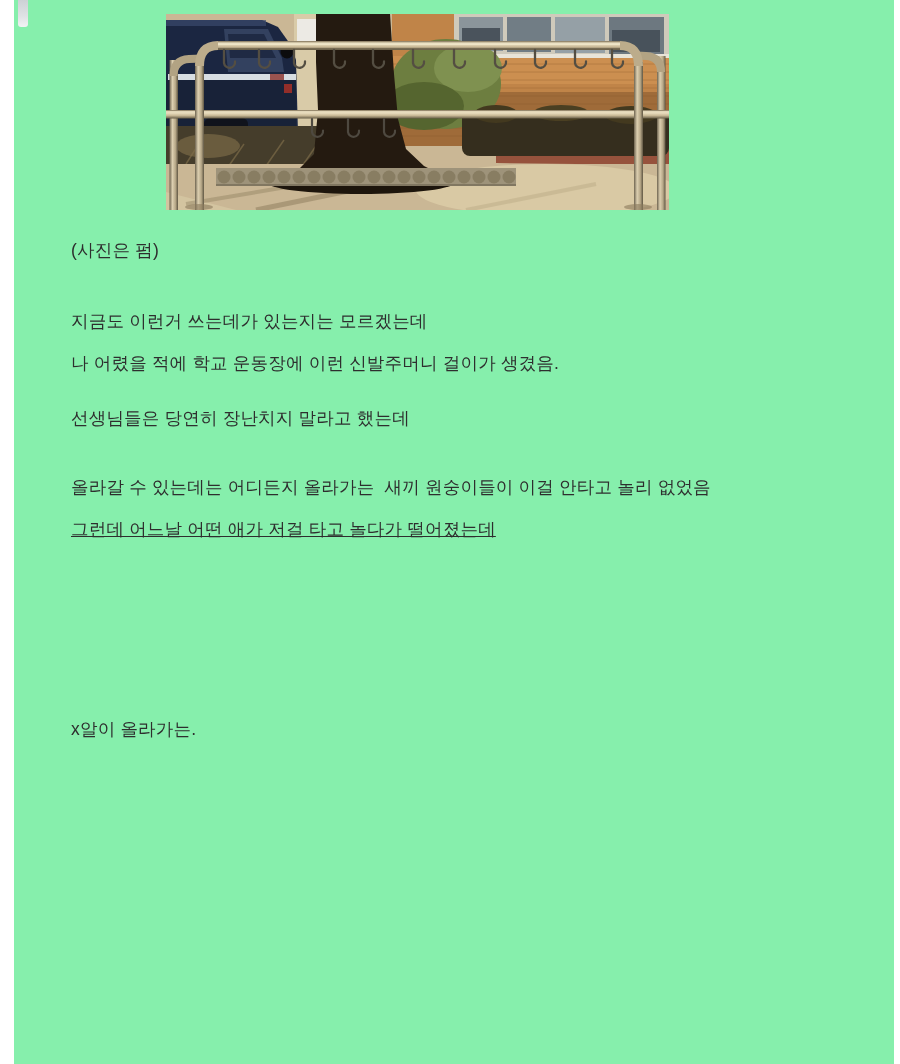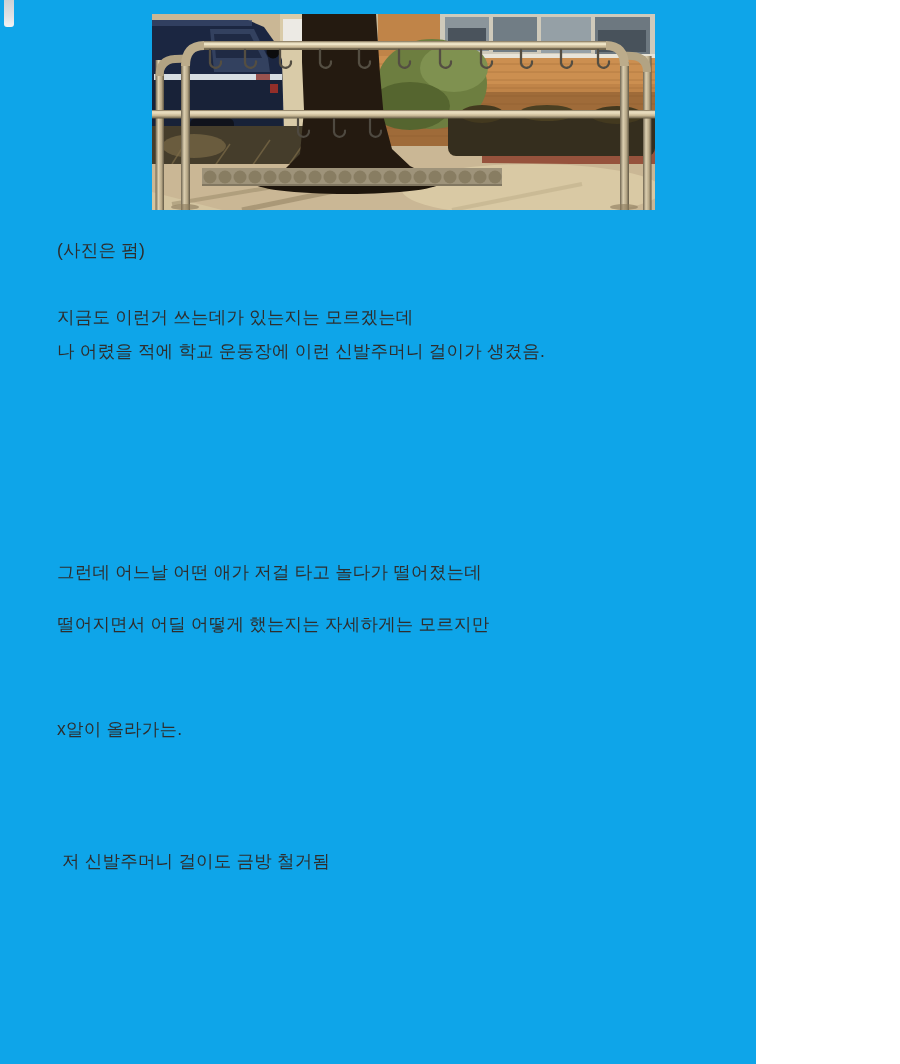--- a/index.html
+++ b/index.html
@@ -3,21 +3,21 @@
 <meta charset="utf-8">
 <style>
   * { margin: 0; padding: 0; box-sizing: border-box; }
   html, body {
     width: 900px; height: 1064px;
     background: #ffffff;
     font-family: "Liberation Sans", "DejaVu Sans", sans-serif;
     overflow: hidden;
     position: relative;
   }
-  .page { position: relative; width: 756px; height: 1064px; background:#0ea5e9; }
+  .page { position: relative; width: 880px; height: 1064px; background:#86efac;margin-left:14px; }
 
   .ui-fragment {
     position: absolute; left: 4px; top: 0; width: 10px; height: 27px;
     background: linear-gradient(180deg, #ccd1d5 0%, #dfe2e5 60%, #f2f3f4 100%);
     border-radius: 0 0 3px 3px;
   }
 
   .post-photo {
     position: absolute; left: 152px; top: 14px;
     width: 503px; height: 196px;
@@ -27,27 +27,27 @@
   .post-photo svg { display: block; }
 
   .para {
     position: absolute; left: 57px;
     color: #2e2e2e;
     font-size: 17.5px;
     line-height: 24px;
     white-space: pre-wrap;
     letter-spacing: 0.2px;
   }
-  .para.two-line { line-height: 34px; }
+  .para.two-line { line-height: 42px; }
 
   .p0 { top: 238px; }
   .p1 { top: 300px; }
   .p2 { top: 406px; }
   .p3 { top: 475px; }
-  .p4 { top: 560px; }
+  .p4 { top: 517px; text-decoration: underline; }
   .p5 { top: 612px; }
   .p6 { top: 717px; }
   .p7 { top: 783px; }
   .p8 { top: 849px; }
 </style>
 </head>
 <body>
 
 <div class="page">
 
@@ -205,18 +205,18 @@
         <path d="M369,36 v13 a5.5,5.5 0 0 0 11,-1.5"></path>
         <path d="M409,36 v13 a5.5,5.5 0 0 0 11,-1.5"></path>
         <path d="M446,36 v13 a5.5,5.5 0 0 0 11,-1.5"></path>
       </g>
     </svg>
   </div>
 
   <p class="para p0">(사진은 펌)</p>
   <p class="para two-line p1">지금도 이런거 쓰는데가 있는지는 모르겠는데
 나 어렸을 적에 학교 운동장에 이런 신발주머니 걸이가 생겼음.</p>
+  <p class="para p2">선생님들은 당연히 장난치지 말라고 했는데</p>
+  <p class="para p3">올라갈 수 있는데는 어디든지 올라가는  새끼 원숭이들이 이걸 안타고 놀리 없었음</p>
   <p class="para p4">그런데 어느날 어떤 애가 저걸 타고 놀다가 떨어졌는데</p>
-  <p class="para p5">떨어지면서 어딜 어떻게 했는지는 자세하게는 모르지만</p>
   <p class="para p6">x알이 올라가는.</p>
-  <p class="para p8"> 저 신발주머니 걸이도 금방 철거됨</p>
 
 </div>
 
 </body></html>

